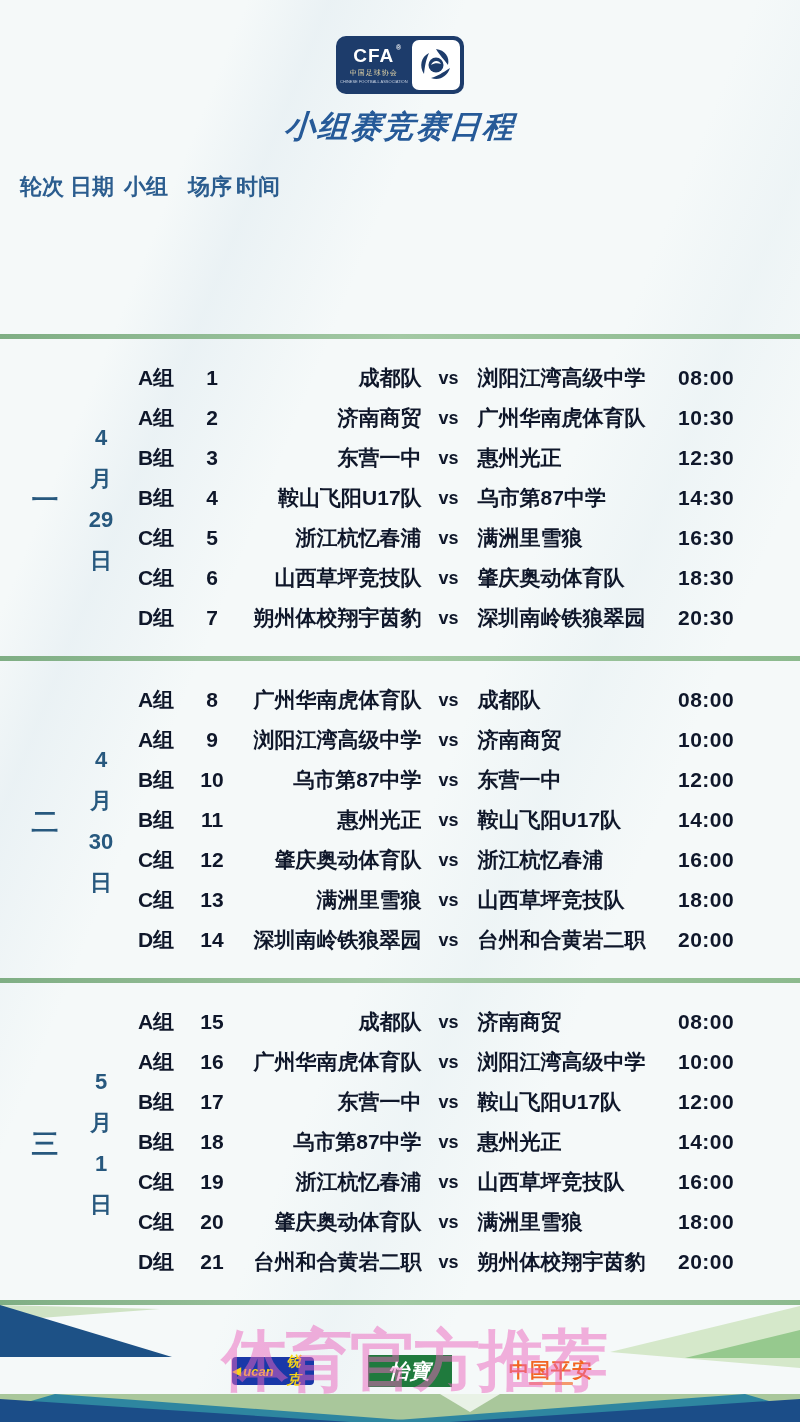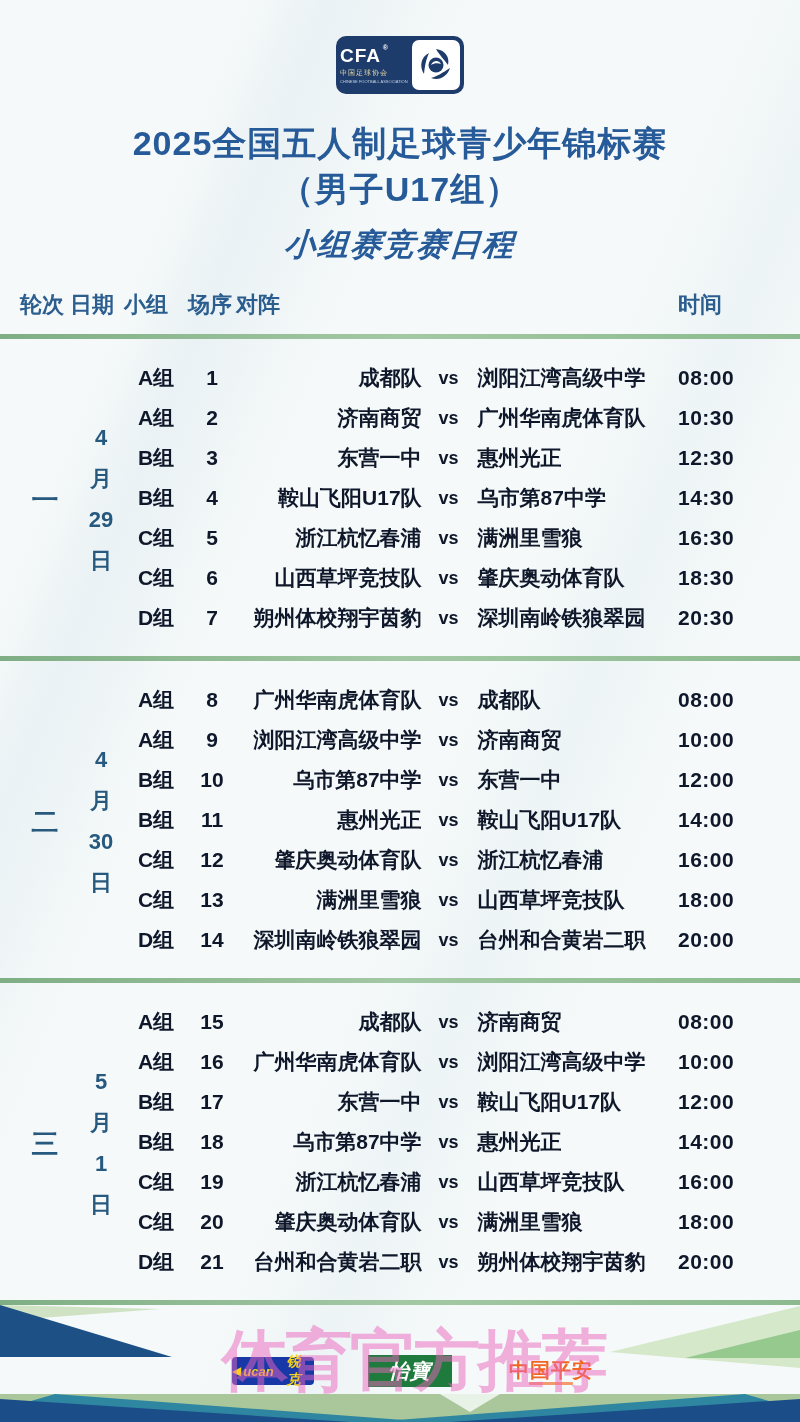--- a/index.html
+++ b/index.html
@@ -15,21 +15,21 @@
       linear-gradient(112deg, transparent 18%, rgba(214,228,236,.35) 24%, transparent 34%),
       linear-gradient(112deg, transparent 55%, rgba(220,233,238,.30) 63%, transparent 72%);
   }
 
   
   .top { position:relative; height:334px; padding-top:36px; text-align:center; }
   .cfa-logo {
     width:128px; height:58px; margin:0 auto; border-radius:10px;
     background:#1d3c6b; display:flex; align-items:stretch; padding:4px;
   }
-  .cfa-left { flex:1.1; display:flex; flex-direction:column; justify-content:center; align-items:flex-start; color:#fff; }
+  .cfa-left { flex:1.1; display:flex; flex-direction:column; justify-content:center; align-items:center; color:#fff; }
   .cfa-acronym { font-weight:bold; font-size:19px; letter-spacing:1px; line-height:1; position:relative; }
   .cfa-reg { font-size:7px; position:absolute; top:-2px; right:-8px; }
   .cfa-cn { font-size:7px; color:#e8d9a8; margin-top:3px; letter-spacing:1px; white-space:nowrap; }
   .cfa-en { font-size:4px; color:#c8d2e2; margin-top:1px; white-space:nowrap; }
   .cfa-right { flex:1; background:#fff; border-radius:7px; margin-left:4px;
     display:flex; align-items:center; justify-content:center; }
   .page-title {
     margin-top:26px; font-size:34px; line-height:46px; font-weight:bold;
     color:#265a98; letter-spacing:1px;
   }
@@ -128,32 +128,27 @@
             <path d="M19 3 C28 4 33 11 31 19 C27 13 23 10 19 3 Z"></path>
             <path d="M33 22 C30 31 22 35 14 32 C21 30 25 27 33 22 Z"></path>
             <path d="M7 28 C2 20 4 11 12 7 C9 14 8 19 7 28 Z"></path>
             <circle cx="19" cy="19" r="7.5"></circle>
           </g>
           <path d="M14 19 C16 14 22 14 24 18 C21 17 17 17 14 19 Z" fill="#fff"></path>
         </svg>
       </div>
     </div>
 
-    <h1 class="page-title">
-      <span>2025全国五人制足球青少年锦标赛</span><br>
-      <span>（男子U17组）</span>
-    </h1>
     <div class="page-subtitle">小组赛竞赛日程</div>
 
     <div class="thead">
       <span class="col">轮次</span>
       <span class="col">日期</span>
       <span class="col">小组</span>
       <span class="col">场序</span>
-      <span class="col col-vs">对阵</span>
       <span class="col">时间</span>
     </div>
   </div>
 
   <main id="sections">
   <section class="round-block">
     <div class="round-cell">一</div>
     <div class="date-cell">
           <span class="date-char">4</span>
           <span class="date-char">月</span>

